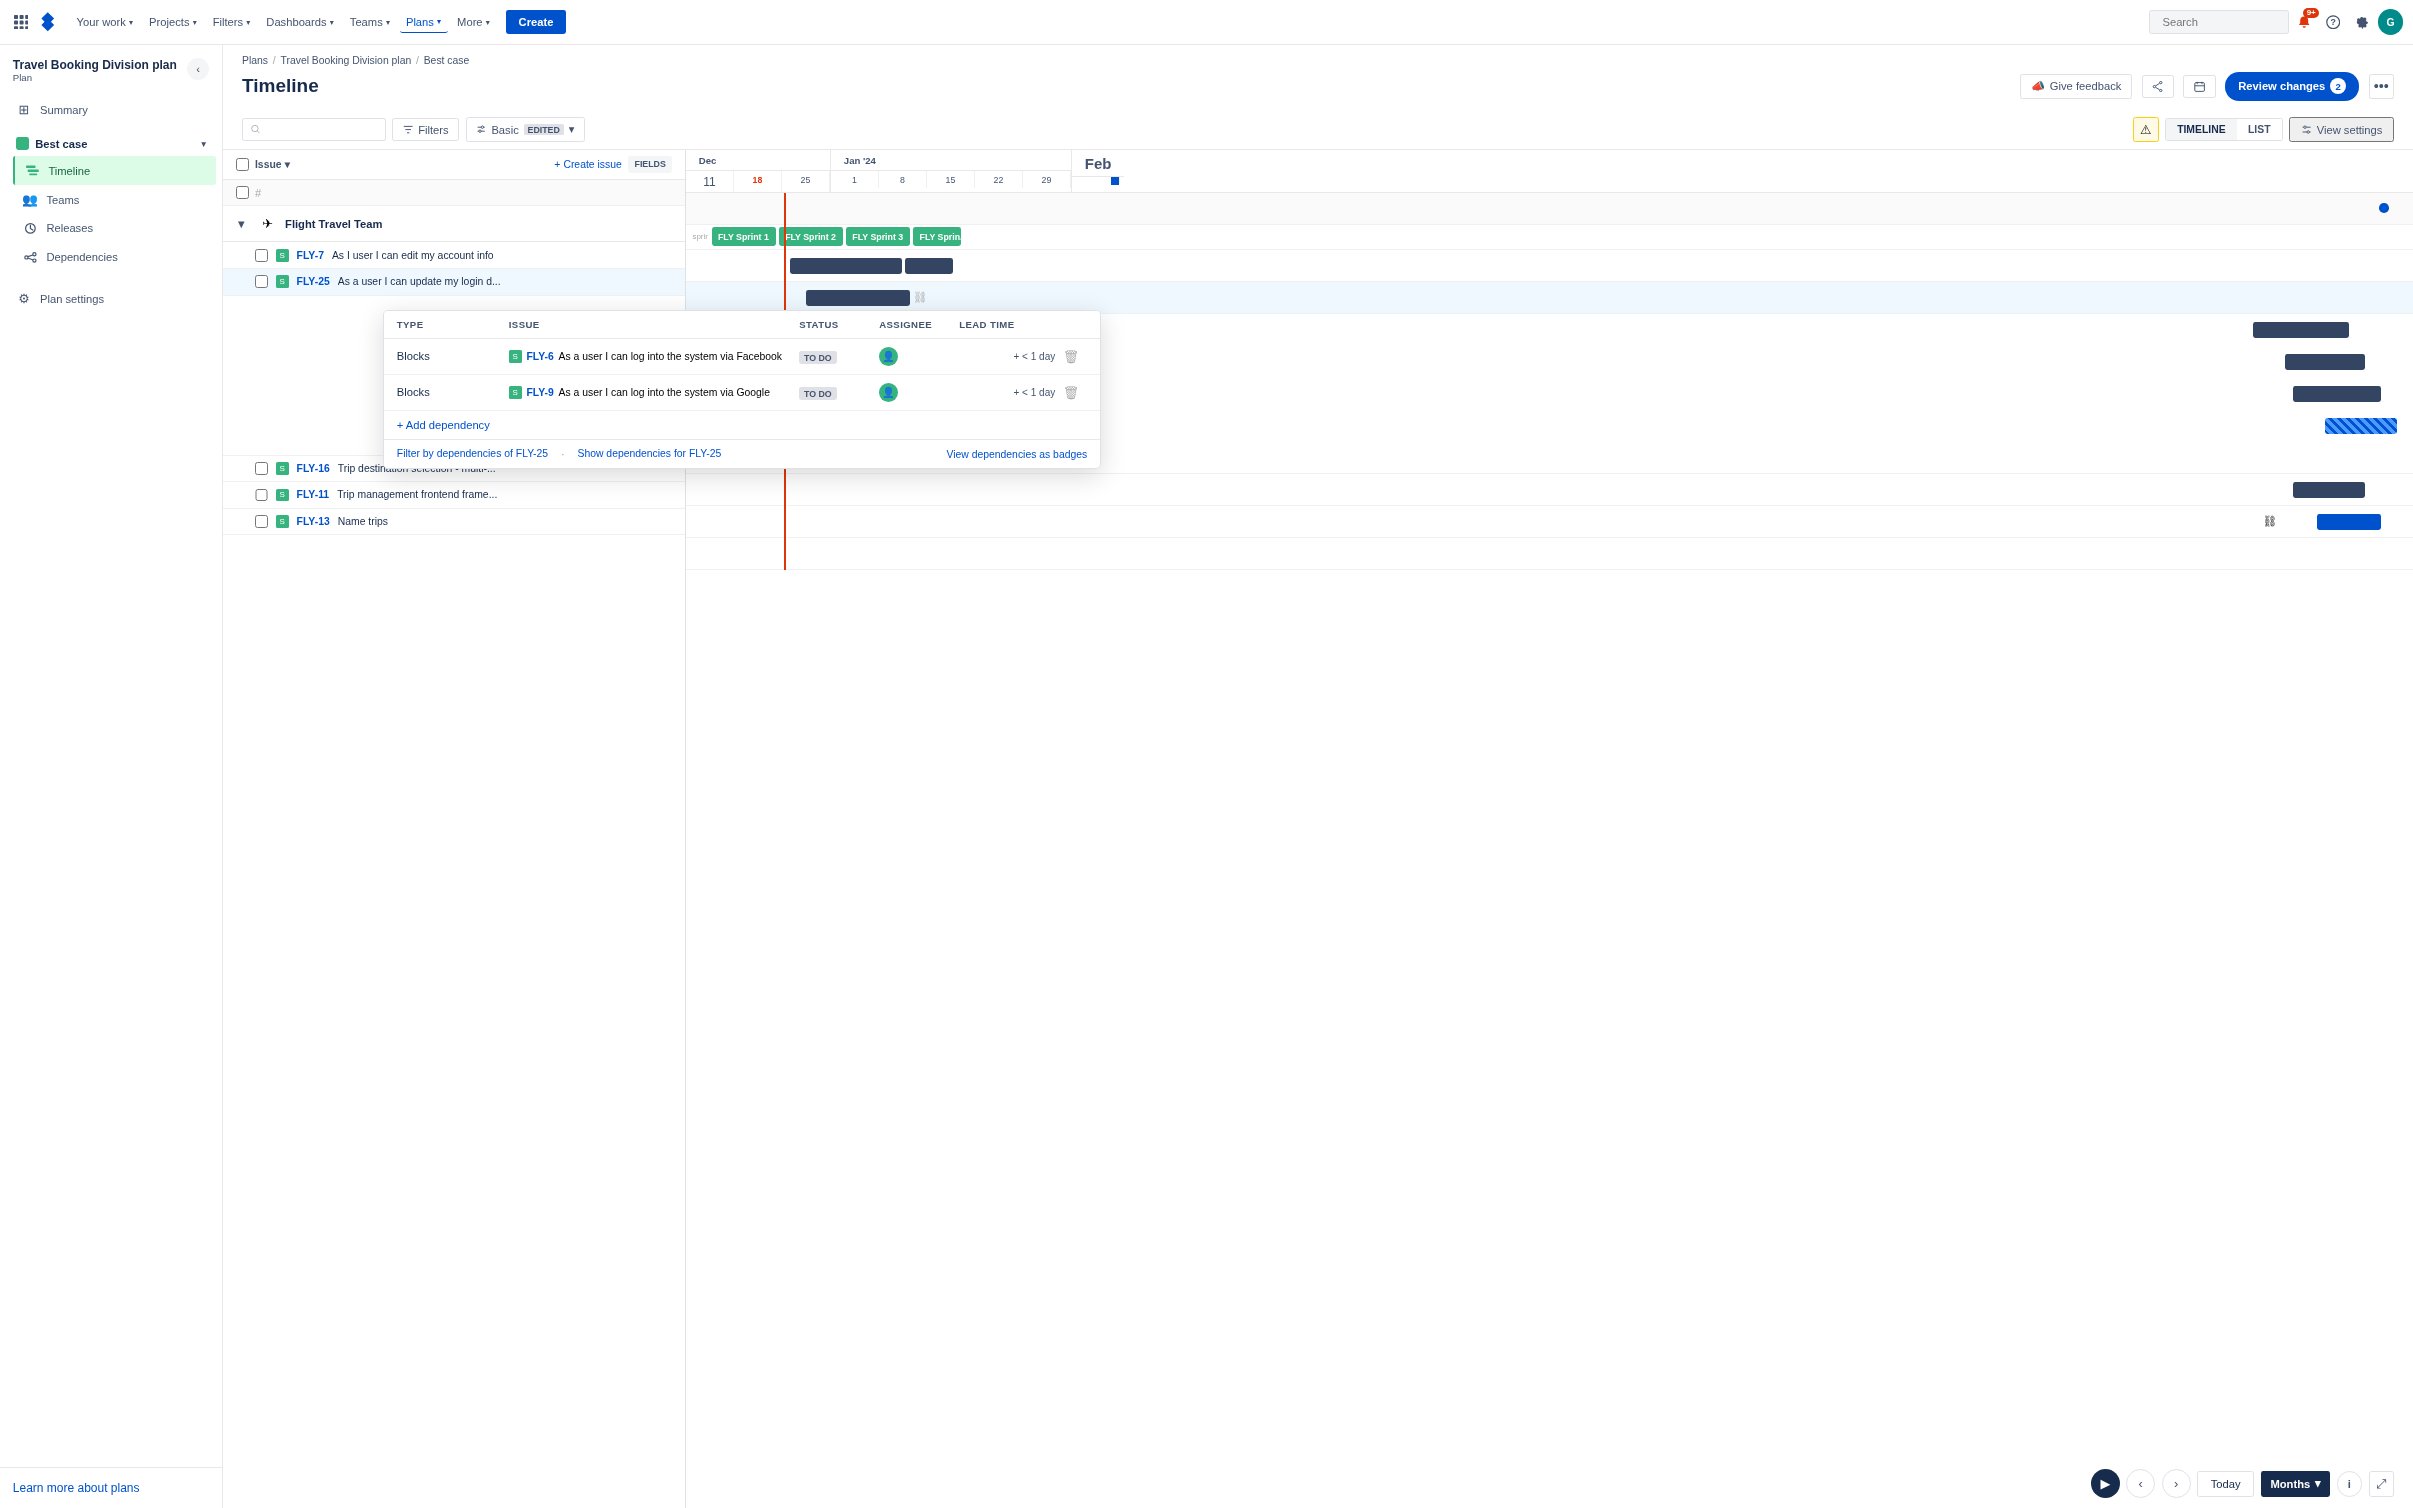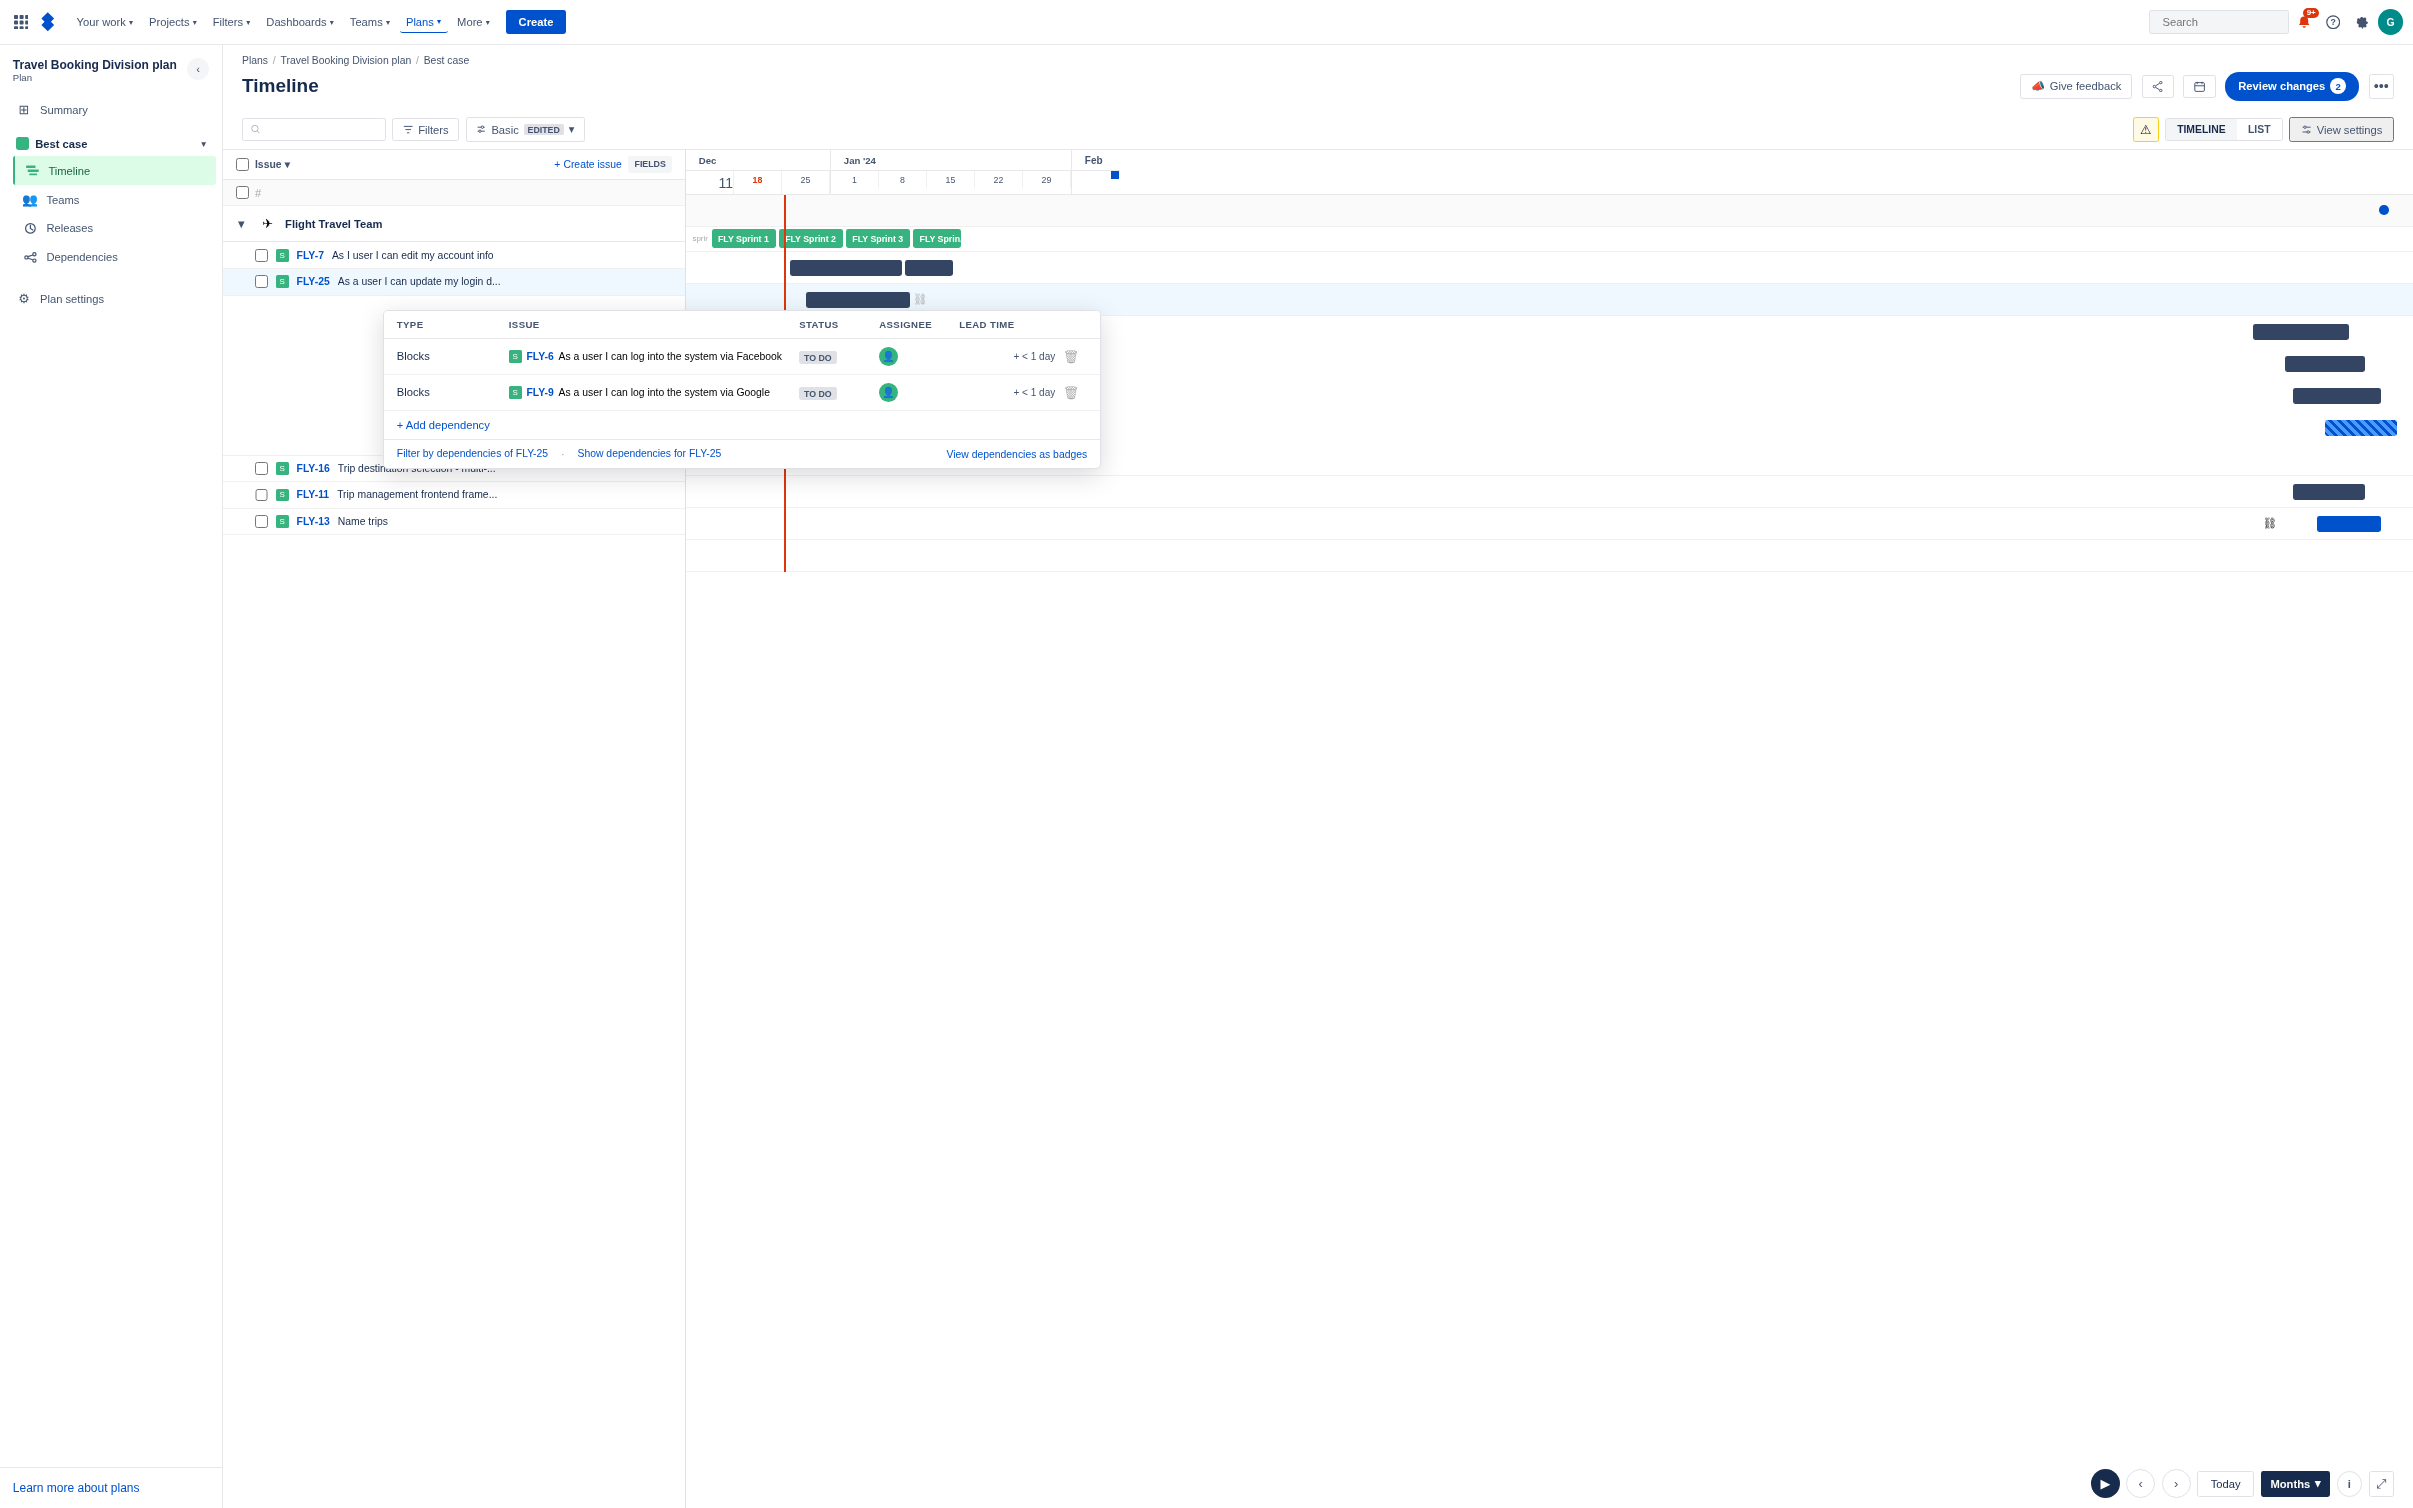--- a/index.html
+++ b/index.html
@@ -453,37 +453,37 @@
           <span class="issue-title">Name trips</span>
         </div>
       </div>
 
       <div class="right-panel" style="overflow: hidden; position: relative;">
 
         <div style="background: #fff; border-bottom: 0.8px solid #e8e8e8; padding: 0; display: flex; position: sticky; top: 0; z-index: 10;">
           <div style="display: flex; flex-direction: column; border-right: 0.8px solid #e8e8e8;">
             <div style="padding: 4.8px 12.8px; font-size: 9.6px; font-weight: 600; color: #44546f; border-bottom: 0.8px solid #e8e8e8;">Dec</div>
             <div style="display: flex;">
-              <div style="width: 48px; text-align: right; padding: 3.2px 0; font-size: 14px; color: #44546f; border-right: 0.8px solid #f0f0f0;">11</div>
+              <div style="width: 48px; text-align: center; padding: 3.2px 0; font-size: 12px; color: #44546f; border-right: 0.8px solid #f0f0f0;">11</div>
               <div style="width: 48px; text-align: center; padding: 3.2px 0; font-size: 8.8px; color: #44546f; border-right: 0.8px solid #f0f0f0; font-weight: 700; color: #de350b;">18</div>
               <div style="width: 48px; text-align: center; padding: 3.2px 0; font-size: 8.8px; color: #44546f; border-right: 0.8px solid #f0f0f0;">25</div>
             </div>
           </div>
           <div style="display: flex; flex-direction: column; border-right: 0.8px solid #e8e8e8;">
             <div style="padding: 4.8px 12.8px; font-size: 9.6px; font-weight: 600; color: #44546f; border-bottom: 0.8px solid #e8e8e8;">Jan '24</div>
             <div style="display: flex;">
               <div style="width: 48px; text-align: center; padding: 3.2px 0; font-size: 8.8px; color: #44546f; border-right: 0.8px solid #f0f0f0;">1</div>
               <div style="width: 48px; text-align: center; padding: 3.2px 0; font-size: 8.8px; color: #44546f; border-right: 0.8px solid #f0f0f0;">8</div>
               <div style="width: 48px; text-align: center; padding: 3.2px 0; font-size: 8.8px; color: #44546f; border-right: 0.8px solid #f0f0f0;">15</div>
               <div style="width: 48px; text-align: center; padding: 3.2px 0; font-size: 8.8px; color: #44546f; border-right: 0.8px solid #f0f0f0;">22</div>
               <div style="width: 48px; text-align: center; padding: 3.2px 0; font-size: 8.8px; color: #44546f; border-right: 0.8px solid #f0f0f0;">29</div>
             </div>
           </div>
           <div style="display: flex; flex-direction: column;">
-            <div style="padding: 4.8px 12.8px; font-size: 10px; font-weight: 600; color: #44546f; border-bottom: 0.8px solid #e8e8e8;">Feb</div>
+            <div style="padding: 4.8px 12.8px; font-size: 15px; font-weight: 600; color: #44546f; border-bottom: 0.8px solid #e8e8e8;">Feb</div>
             <div style="display: flex;">
               <div style="width: 48px; text-align: center; padding: 3.2px 0; font-size: 8.8px; color: #44546f; border-right: 0.8px solid #f0f0f0; position: relative;">
                 <div style="position: absolute; top: 0; right: 0; width: 8px; height: 8px; background: #0052cc; border-radius: 50;"></div>
               </div>
             </div>
           </div>
         </div>
 
         <div style="position: relative;">
 

